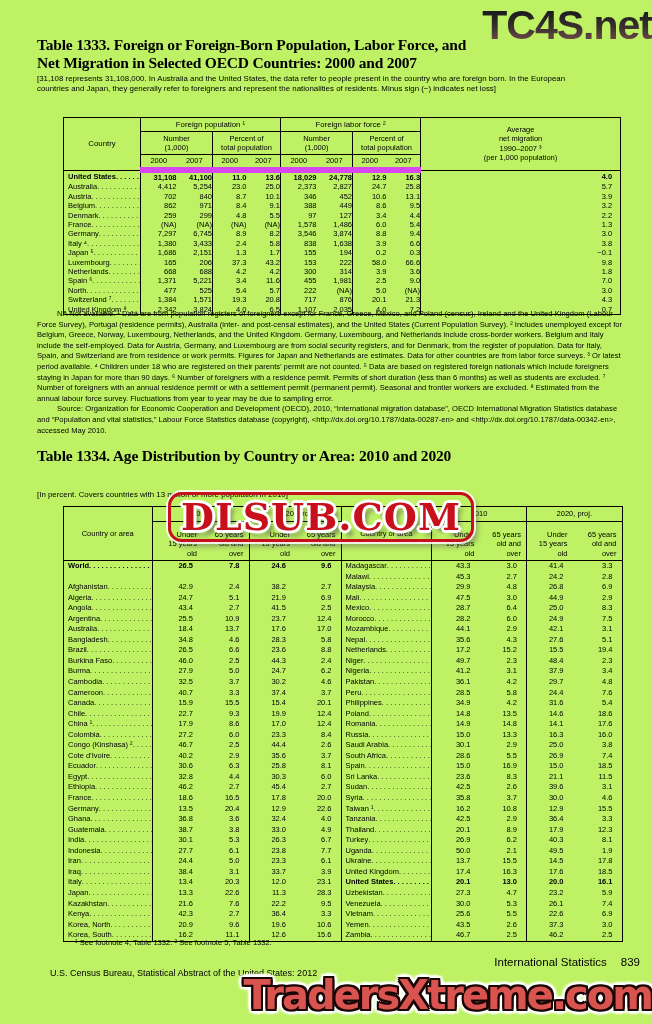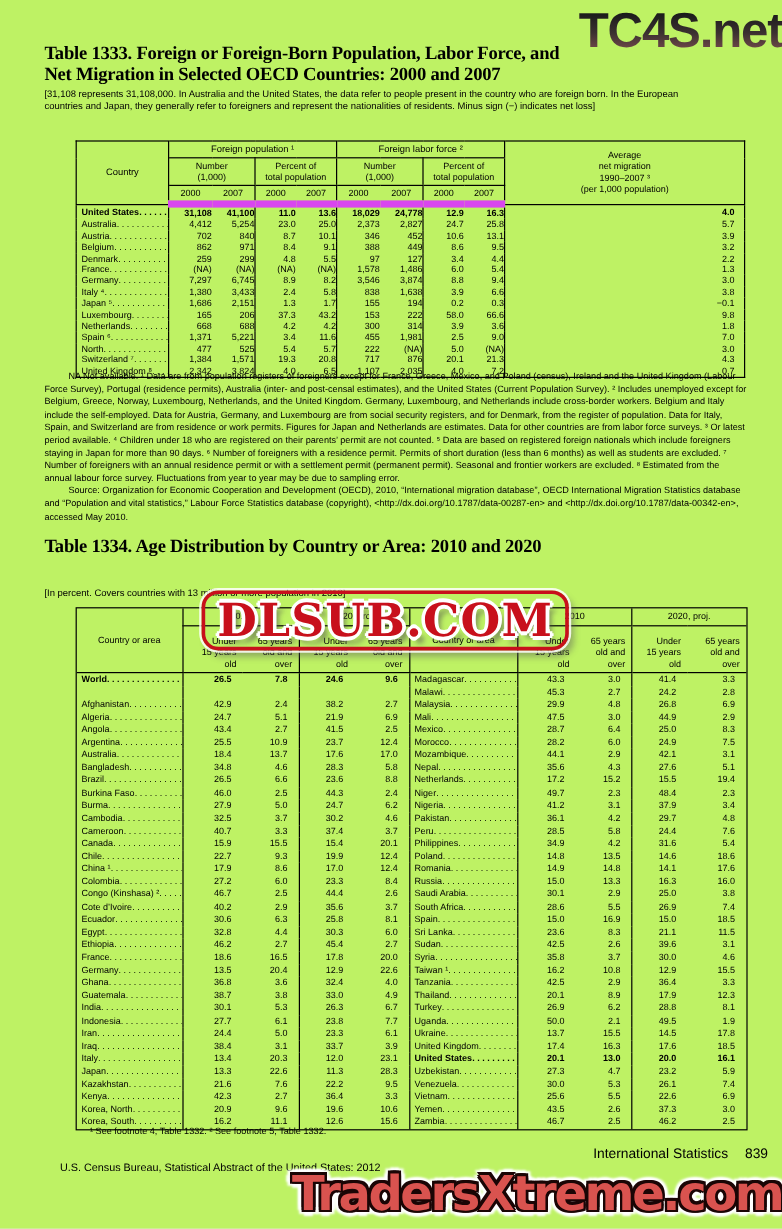--- a/index.html
+++ b/index.html
@@ -1216,21 +1216,21 @@
           </tr>
           <tr>
             <td class="country">
               <div class="cc">
                 <span class="cname">Turkey</span>
                 <span class="dots"></span>
               </div>
             </td>
             <td class="num n0">26.9</td>
             <td class="num n1">6.2</td>
-            <td class="num n2 bl">28.8</td>
+            <td class="num n2 bl">40.3</td>
             <td class="num n3">8.1</td>
           </tr>
           <tr>
             <td class="country">
               <div class="cc">
                 <span class="cname">Uganda</span>
                 <span class="dots"></span>
               </div>
             </td>
             <td class="num n0">50.0</td>

